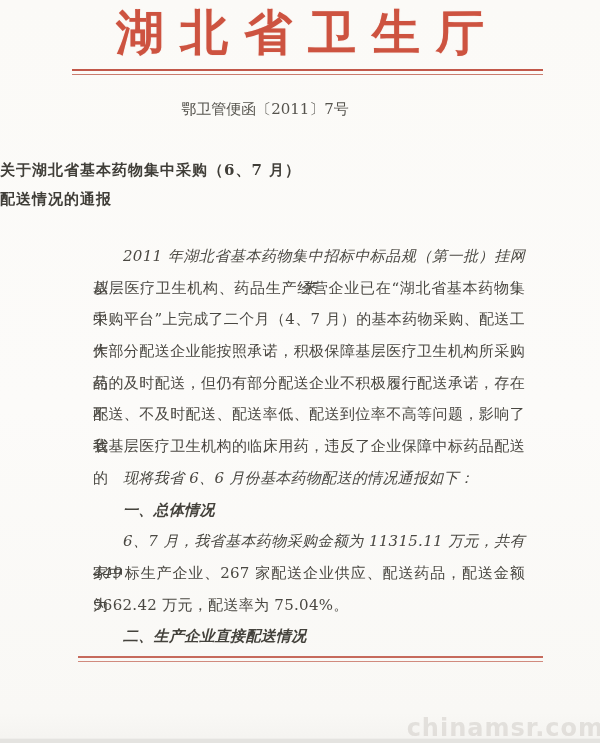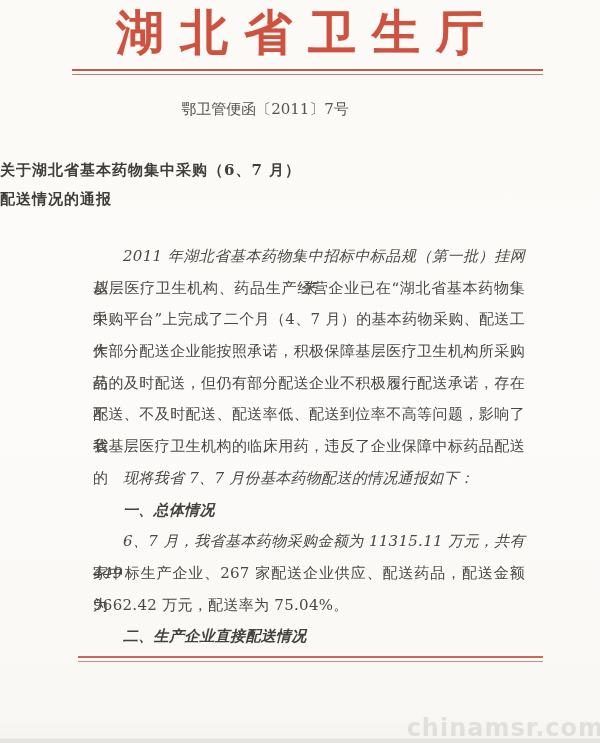--- a/index.html
+++ b/index.html
@@ -134,21 +134,21 @@
 
   <div class="body-text">
     <div class="line fill ind">2011 年湖北省基本药物集中招标中标品规（第一批）挂网以来，</div>
     <div class="line fill">基层医疗卫生机构、药品生产经营企业已在“湖北省基本药物集中</div>
     <div class="line fill">采购平台”上完成了二个月（4、7 月）的基本药物采购、配送工作。</div>
     <div class="line fill">大部分配送企业能按照承诺，积极保障基层医疗卫生机构所采购药</div>
     <div class="line fill">品的及时配送，但仍有部分配送企业不积极履行配送承诺，存在不</div>
     <div class="line fill">配送、不及时配送、配送率低、配送到位率不高等问题，影响了我</div>
     <div class="line fill">省基层医疗卫生机构的临床用药，违反了企业保障中标药品配送的</div>
 
-    <div class="line ind">现将我省 7、7 月份基本药物配送的情况通报如下：</div>
+    <div class="line ind">现将我省 6、6 月份基本药物配送的情况通报如下：</div>
 
     <div class="line heading ind">一、总体情况</div>
 
     <div class="line fill ind">6、7 月，我省基本药物采购金额为 11315.11 万元，共有 449</div>
     <div class="line fill">家中标生产企业、267 家配送企业供应、配送药品，配送金额为</div>
     <div class="line">9662.42 万元，配送率为 75.04%。</div>
 
     <div class="line heading ind">二、生产企业直接配送情况</div>
   </div>
 

